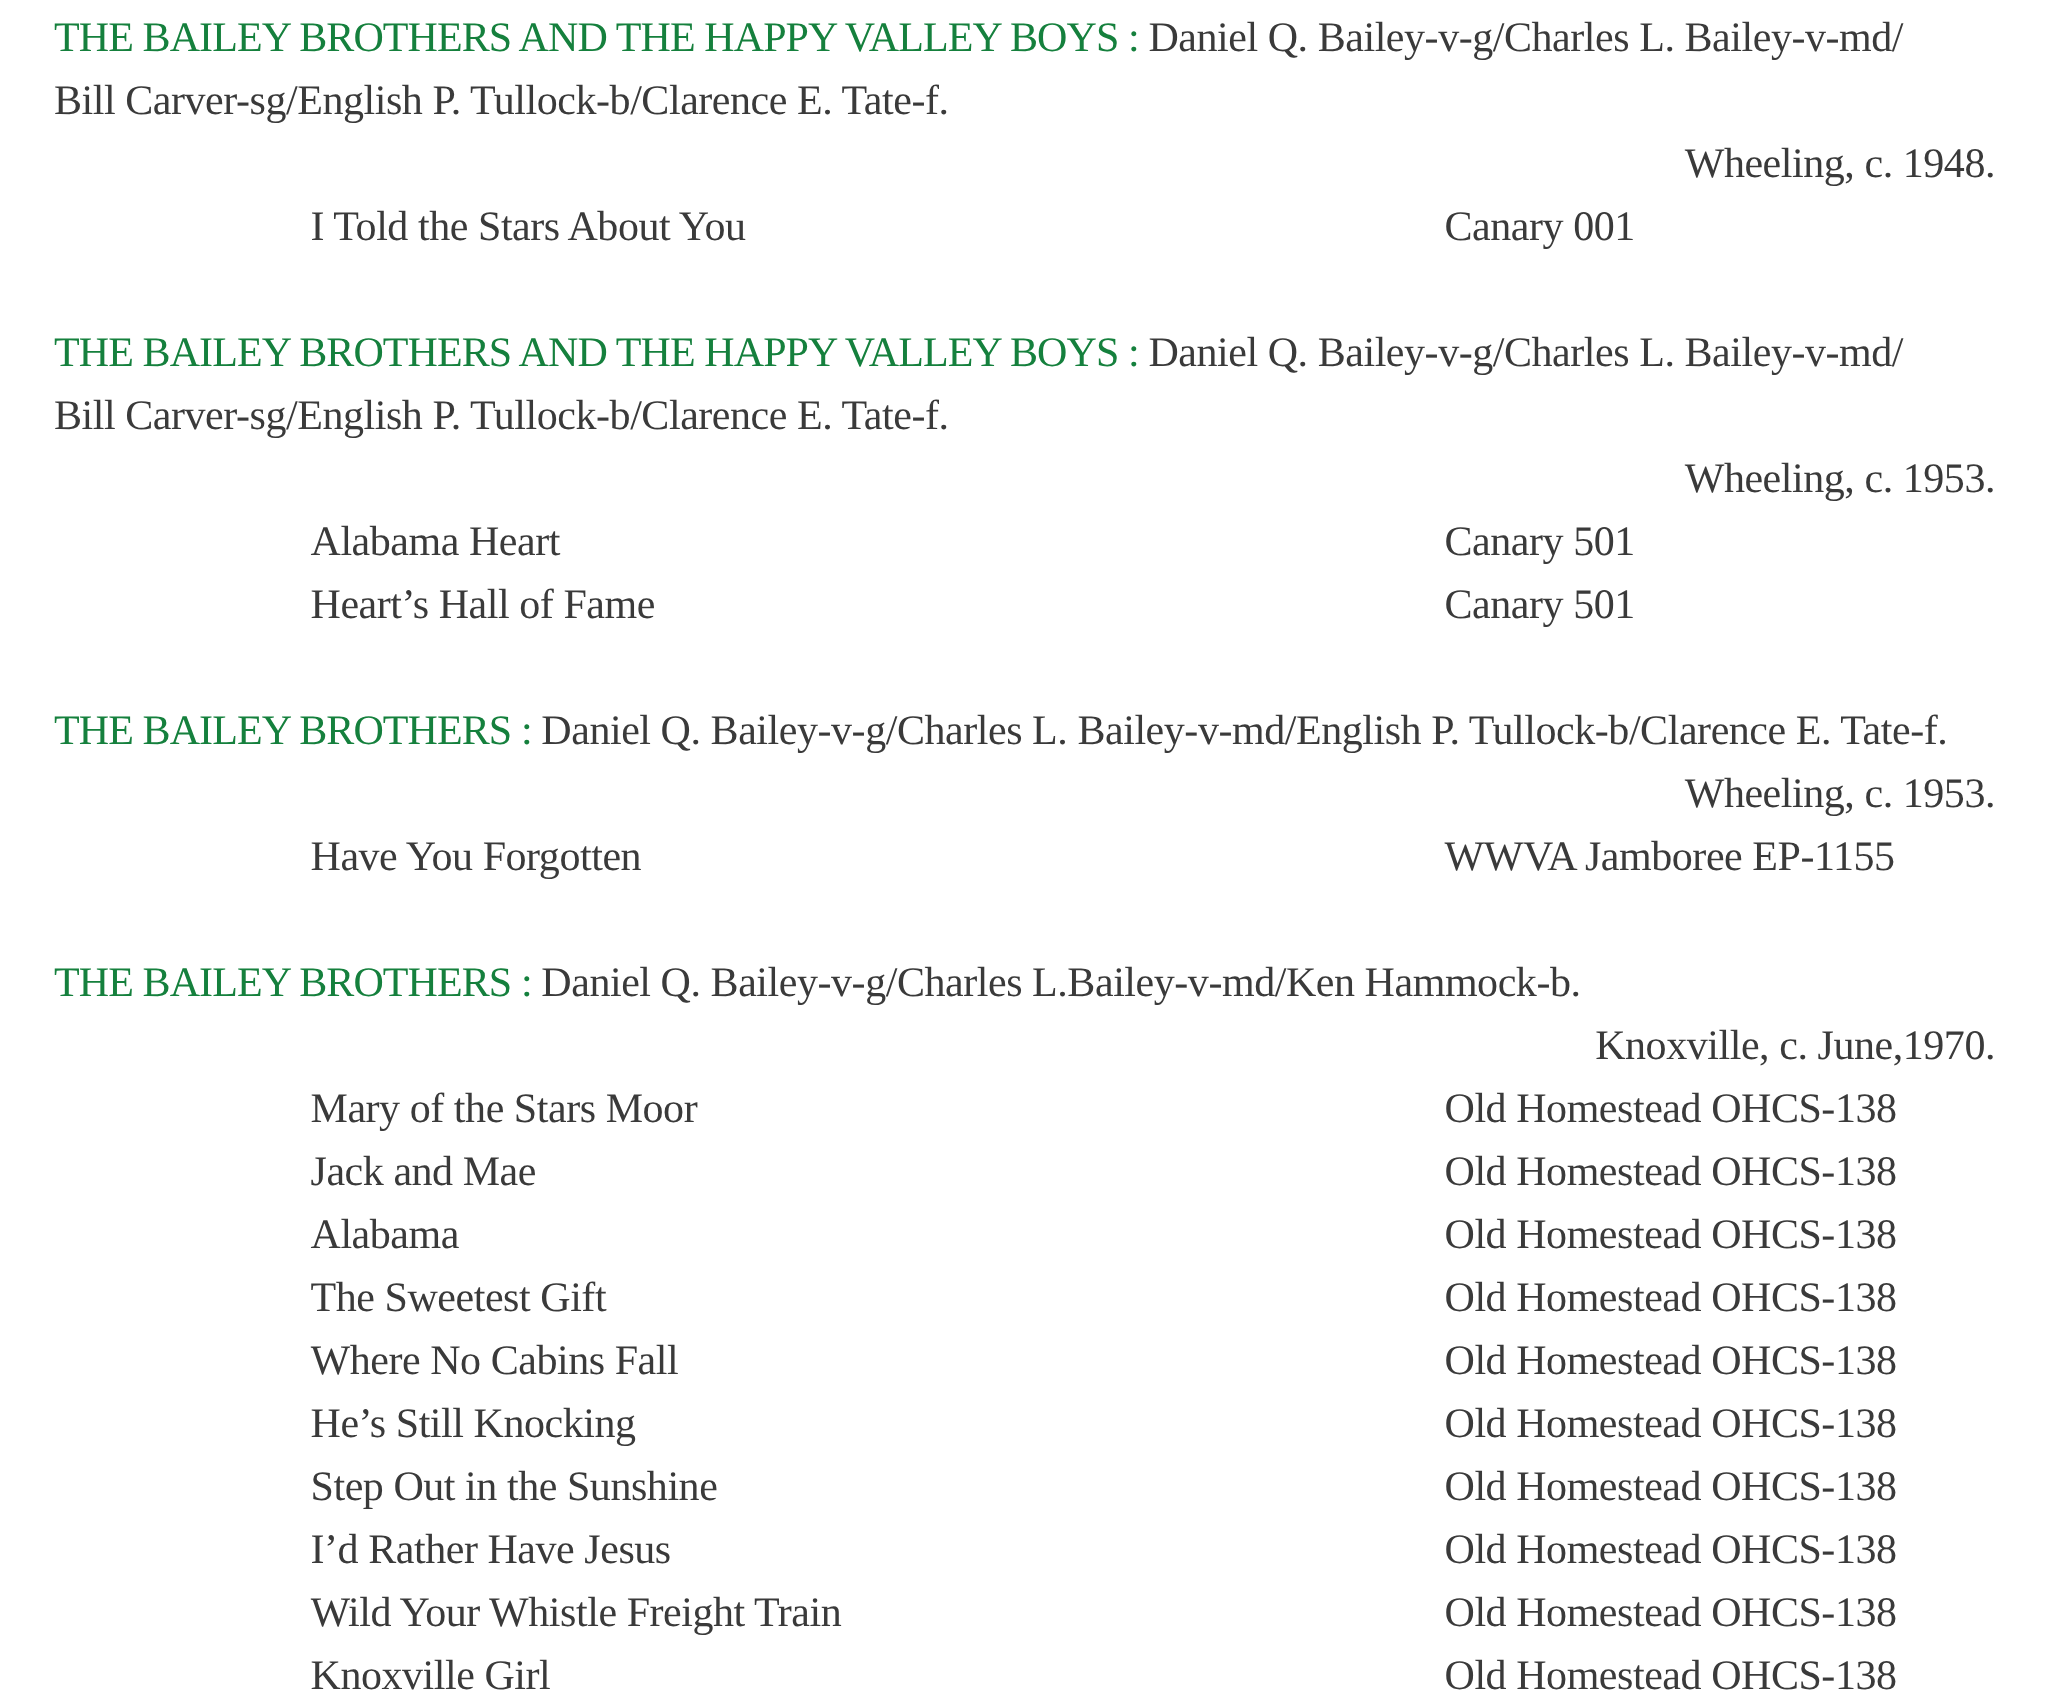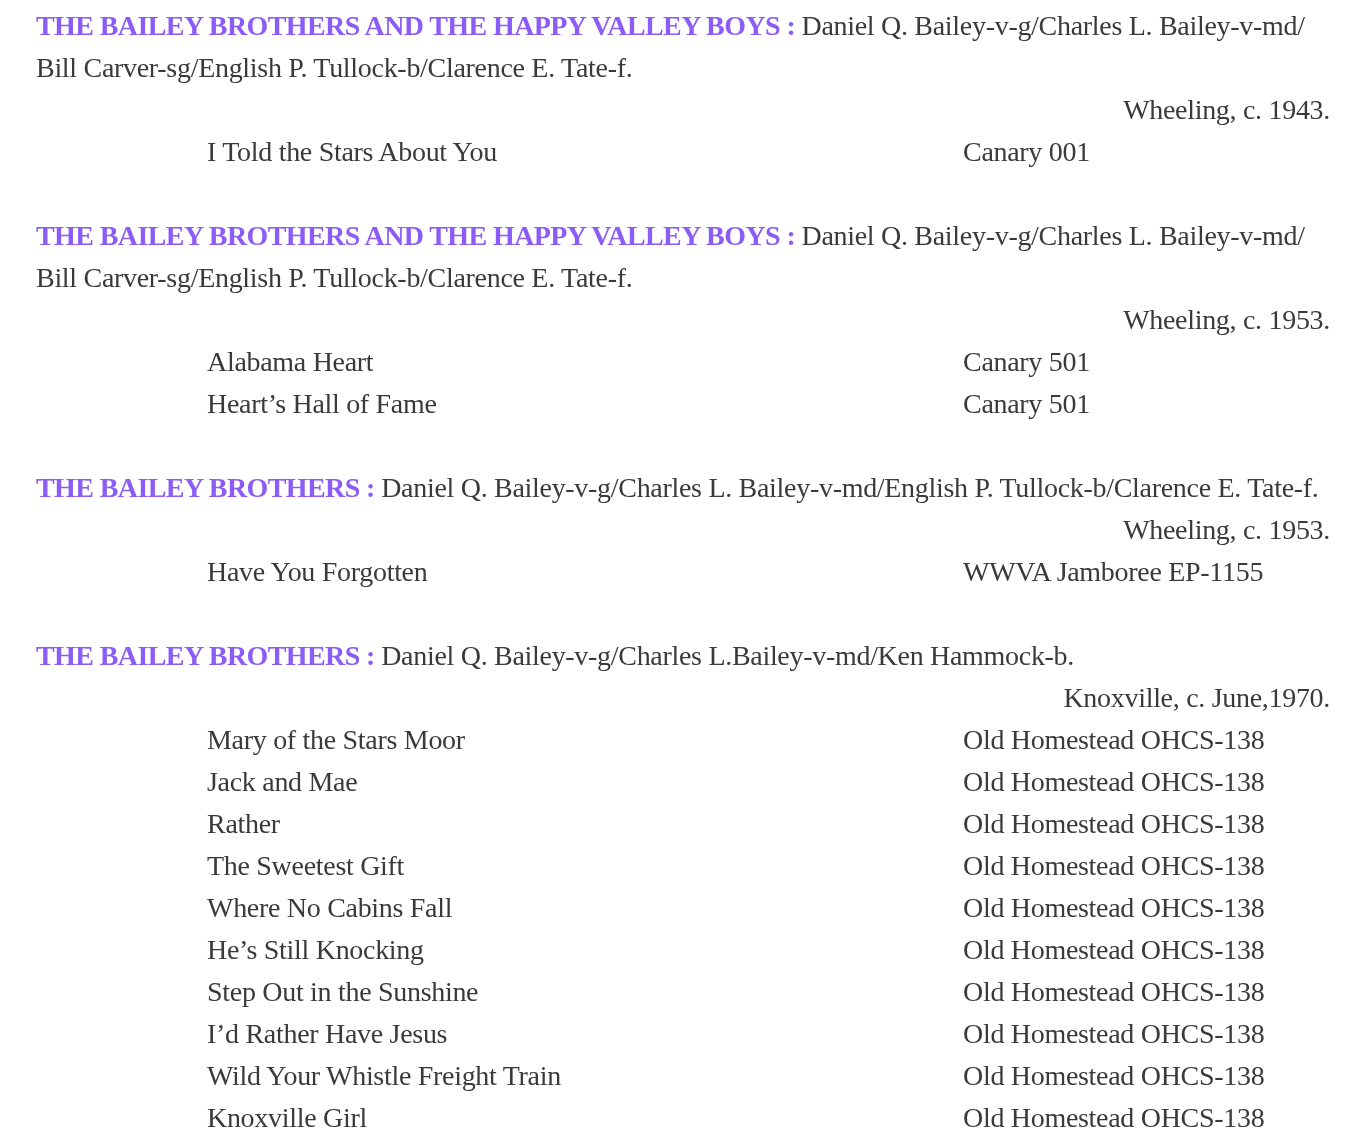--- a/index.html
+++ b/index.html
@@ -19,23 +19,23 @@
   .line {
     height: 42px;
     line-height: 42px;
     font-size: 28px;
     white-space: nowrap;
     padding-left: 36px;
     letter-spacing: -0.3px;
   }
   .blank { padding: 0; }
   .artist {
-    font-weight: 700;
+    font-weight: 400;
     letter-spacing: -0.6px;
-    color: #8b5cf6;
+    color: #15803d;
   }
   .loc {
     padding-left: 0;
     padding-right: 37px;
     text-align: right;
   }
   .track {
     display: flex;
     padding-left: 0;
     align-items: center;
@@ -50,21 +50,21 @@
   }
 </style>
 </head>
 <body>
 
 <div>
 
   <section>
     <div class="line"><span class="artist">THE BAILEY BROTHERS AND THE HAPPY VALLEY BOYS</span><span class="artist"> : </span><span>Daniel Q. Bailey-v-g/Charles L. Bailey-v-md/</span></div>
     <div class="line">Bill Carver-sg/English P. Tullock-b/Clarence E. Tate-f.</div>
-    <div class="line loc">Wheeling, c. 1943.</div>
+    <div class="line loc">Wheeling, c. 1948.</div>
     <div class="line track">
       <span class="title">I Told the Stars About You</span>
       <span class="label">Canary 001</span>
     </div>
   </section>
 
   <div class="line blank"></div>
 
   <section>
     <div class="line"><span class="artist">THE BAILEY BROTHERS AND THE HAPPY VALLEY BOYS</span><span class="artist"> : </span><span>Daniel Q. Bailey-v-g/Charles L. Bailey-v-md/</span></div>
@@ -98,21 +98,21 @@
     <div class="line loc">Knoxville, c. June,1970.</div>
     <div class="line track">
       <span class="title">Mary of the Stars Moor</span>
       <span class="label">Old Homestead OHCS-138</span>
     </div>
     <div class="line track">
       <span class="title">Jack and Mae</span>
       <span class="label">Old Homestead OHCS-138</span>
     </div>
     <div class="line track">
-      <span class="title">Rather</span>
+      <span class="title">Alabama</span>
       <span class="label">Old Homestead OHCS-138</span>
     </div>
     <div class="line track">
       <span class="title">The Sweetest Gift</span>
       <span class="label">Old Homestead OHCS-138</span>
     </div>
     <div class="line track">
       <span class="title">Where No Cabins Fall</span>
       <span class="label">Old Homestead OHCS-138</span>
     </div>

